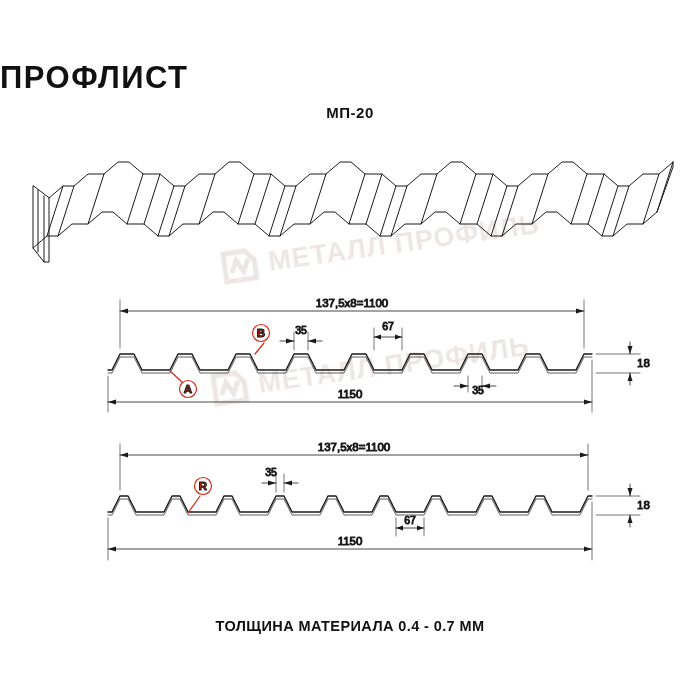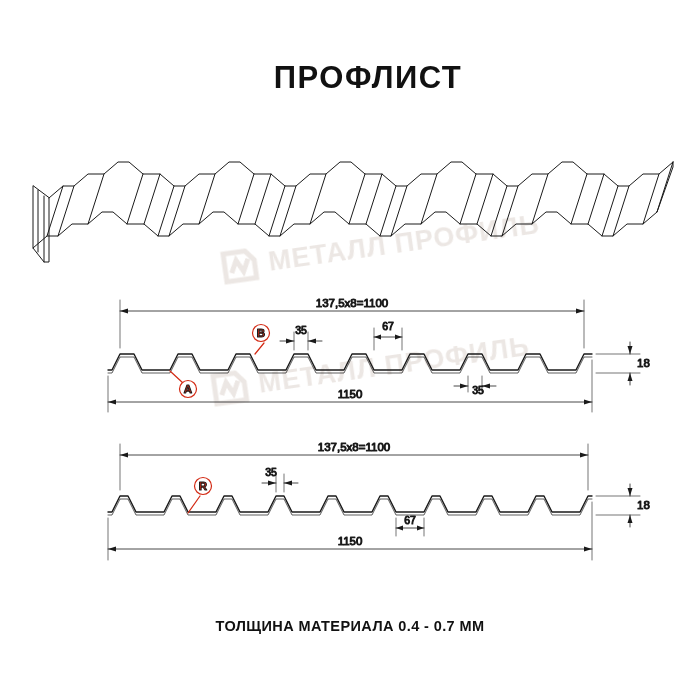--- a/index.html
+++ b/index.html
@@ -18,26 +18,25 @@
   .page {
     position: absolute;
     inset: 0;
   }
   
   .title {
     position: absolute;
     left: 0;
     right: 0;
     top: 60px;
-    text-align: center;
+    text-align: left;
     font-size: 31px;
     font-weight: bold;
     letter-spacing: 1.5px;
     color: #111;
-    margin-left: 36px;
   }
   .subtitle {
     position: absolute;
     left: 0;
     right: 0;
     top: 104px;
     text-align: center;
     font-size: 15px;
     font-weight: bold;
     letter-spacing: 0.5px;
@@ -105,20 +104,21 @@
         <g>
           <path d="M0 -14 L22 -14 L30 -4 L30 14 L0 14 Z" fill="none" stroke="#e9e3df" stroke-width="5"></path>
           <path d="M6 6 L12 -6 L18 6 L24 -6" fill="none" stroke="#e9e3df" stroke-width="5"></path>
         </g>
         <text x="44" y="9" font-family="Liberation Sans, sans-serif" font-size="27" font-weight="bold" fill="#e9e3df" letter-spacing="1">МЕТАЛЛ ПРОФИЛЬ</text>
       </g>
     </g>
   </svg>
 
   <div class="title">ПРОФЛИСТ</div>
+  <div class="subtitle">МП-20</div>
   <div class="footnote">ТОЛЩИНА МАТЕРИАЛА 0.4 - 0.7 ММ</div>
 
   <svg class="draw" viewBox="0 0 700 700">
     <g fill="none" stroke="#1a1a1a" stroke-width="1" stroke-linejoin="round" stroke-linecap="round">
 
       <g>
 
         <path d="M33 186 L33 248 L44 262 L49 262 L49 198 Z" stroke-width="1"></path>
         <path d="M38 190 L38 252"></path>
         <path d="M44 262 L44 196"></path>

